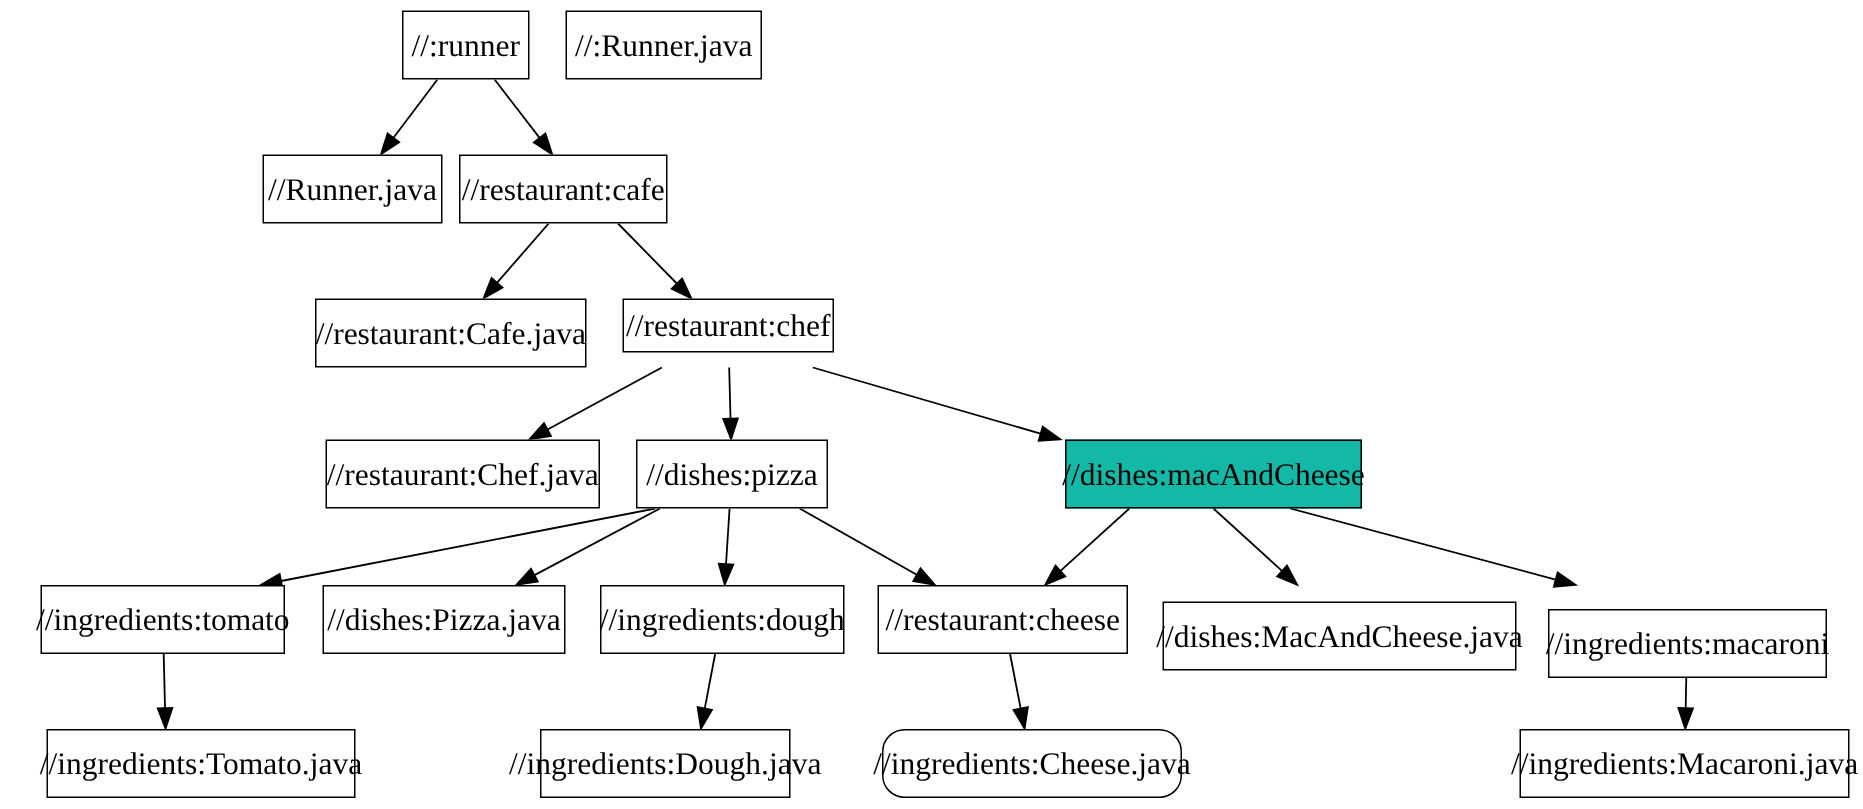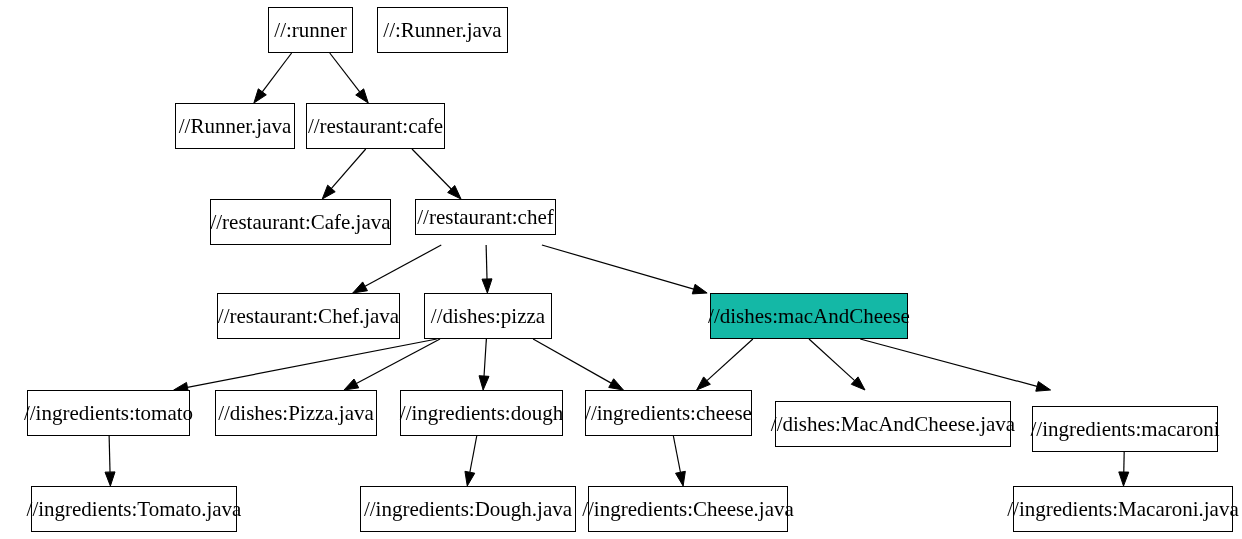--- a/index.html
+++ b/index.html
@@ -93,20 +93,20 @@
     <div class="node" style="left: 175px; top: 103px; width: 120px; height: 46px; border-color: rgb(0, 0, 0); background: rgb(255, 255, 255); color: rgb(0, 0, 0);">//Runner.java</div>
     <div class="node" style="left: 306px; top: 103px; width: 139px; height: 46px; border-color: rgb(0, 0, 0); background: rgb(255, 255, 255); color: rgb(0, 0, 0);">//restaurant:cafe</div>
     <div class="node" style="left: 210px; top: 199px; width: 181px; height: 46px; border-color: rgb(0, 0, 0); background: rgb(255, 255, 255); color: rgb(0, 0, 0);">//restaurant:Cafe.java</div>
     <div class="node" style="left: 415px; top: 199px; width: 141px; height: 36px; border-color: rgb(0, 0, 0); background: rgb(255, 255, 255); color: rgb(0, 0, 0);">//restaurant:chef</div>
     <div class="node" style="left: 217px; top: 293px; width: 183px; height: 46px; border-color: rgb(0, 0, 0); background: rgb(255, 255, 255); color: rgb(0, 0, 0);">//restaurant:Chef.java</div>
     <div class="node" style="left: 424px; top: 293px; width: 128px; height: 46px; border-color: rgb(0, 0, 0); background: rgb(255, 255, 255); color: rgb(0, 0, 0);">//dishes:pizza</div>
     <div class="node" style="left: 682px; top: 293px; width: 198px; height: 46px; border-color: rgb(0, 0, 0); background: #14b8a6; color: rgb(0, 0, 0); margin-left: 28px;">//dishes:macAndCheese</div>
     <div class="node" style="left: 27px; top: 390px; width: 163px; height: 46px; border-color: rgb(0, 0, 0); background: rgb(255, 255, 255); color: rgb(0, 0, 0);">//ingredients:tomato</div>
     <div class="node" style="left: 215px; top: 390px; width: 162px; height: 46px; border-color: rgb(0, 0, 0); background: rgb(255, 255, 255); color: rgb(0, 0, 0);">//dishes:Pizza.java</div>
     <div class="node" style="left: 400px; top: 390px; width: 163px; height: 46px; border-color: rgb(0, 0, 0); background: rgb(255, 255, 255); color: rgb(0, 0, 0);">//ingredients:dough</div>
-    <div class="node" style="left: 585px; top: 390px; width: 167px; height: 46px; border-color: rgb(0, 0, 0); background: rgb(255, 255, 255); color: rgb(0, 0, 0);">//ingredients:cheese</div>
+    <div class="node" style="left: 585px; top: 390px; width: 167px; height: 46px; border-color: rgb(0, 0, 0); background: rgb(255, 255, 255); color: rgb(0, 0, 0);">//restaurant:cheese</div>
     <div class="node" style="left: 775px; top: 401px; width: 236px; height: 46px; border-color: rgb(0, 0, 0); background: rgb(255, 255, 255); color: rgb(0, 0, 0);">//dishes:MacAndCheese.java</div>
     <div class="node" style="left: 1032px; top: 406px; width: 186px; height: 46px; border-color: rgb(0, 0, 0); background: rgb(255, 255, 255); color: rgb(0, 0, 0);">//ingredients:macaroni</div>
     <div class="node" style="left: 8px; top: 486px; width: 206px; height: 46px; border-color: rgb(0, 0, 0); background: rgb(255, 255, 255); color: rgb(0, 0, 0); margin-left: 23px;">//ingredients:Tomato.java</div>
-    <div class="node" style="left: 360px; top: 486px; width: 216px; height: 46px; border-color: rgb(0, 0, 0); background: rgb(255, 255, 255); color: rgb(0, 0, 0);">//ingredients:Dough.java</div>
-    <div class="node" style="left: 588px; top: 486px; width: 200px; height: 46px; border-color: rgb(0, 0, 0); background: rgb(255, 255, 255); color: rgb(0, 0, 0);">//ingredients:Cheese.java</div>
+    <div class="node" style="left: 360px; top: 486px; width: 167px; height: 46px; border-color: rgb(0, 0, 0); background: rgb(255, 255, 255); color: rgb(0, 0, 0);">//ingredients:Dough.java</div>
+    <div class="node" style="left: 588px; top: 486px; width: 200px; height: 46px; border-color: rgb(0, 0, 0); background: rgb(255, 255, 255); color: rgb(0, 0, 0); border-radius: 15px;">//ingredients:Cheese.java</div>
     <div class="node" style="left: 1013px; top: 486px; width: 220px; height: 46px; border-color: rgb(0, 0, 0); background: rgb(255, 255, 255); color: rgb(0, 0, 0);">//ingredients:Macaroni.java</div>
   </div>
 
 </body></html>

